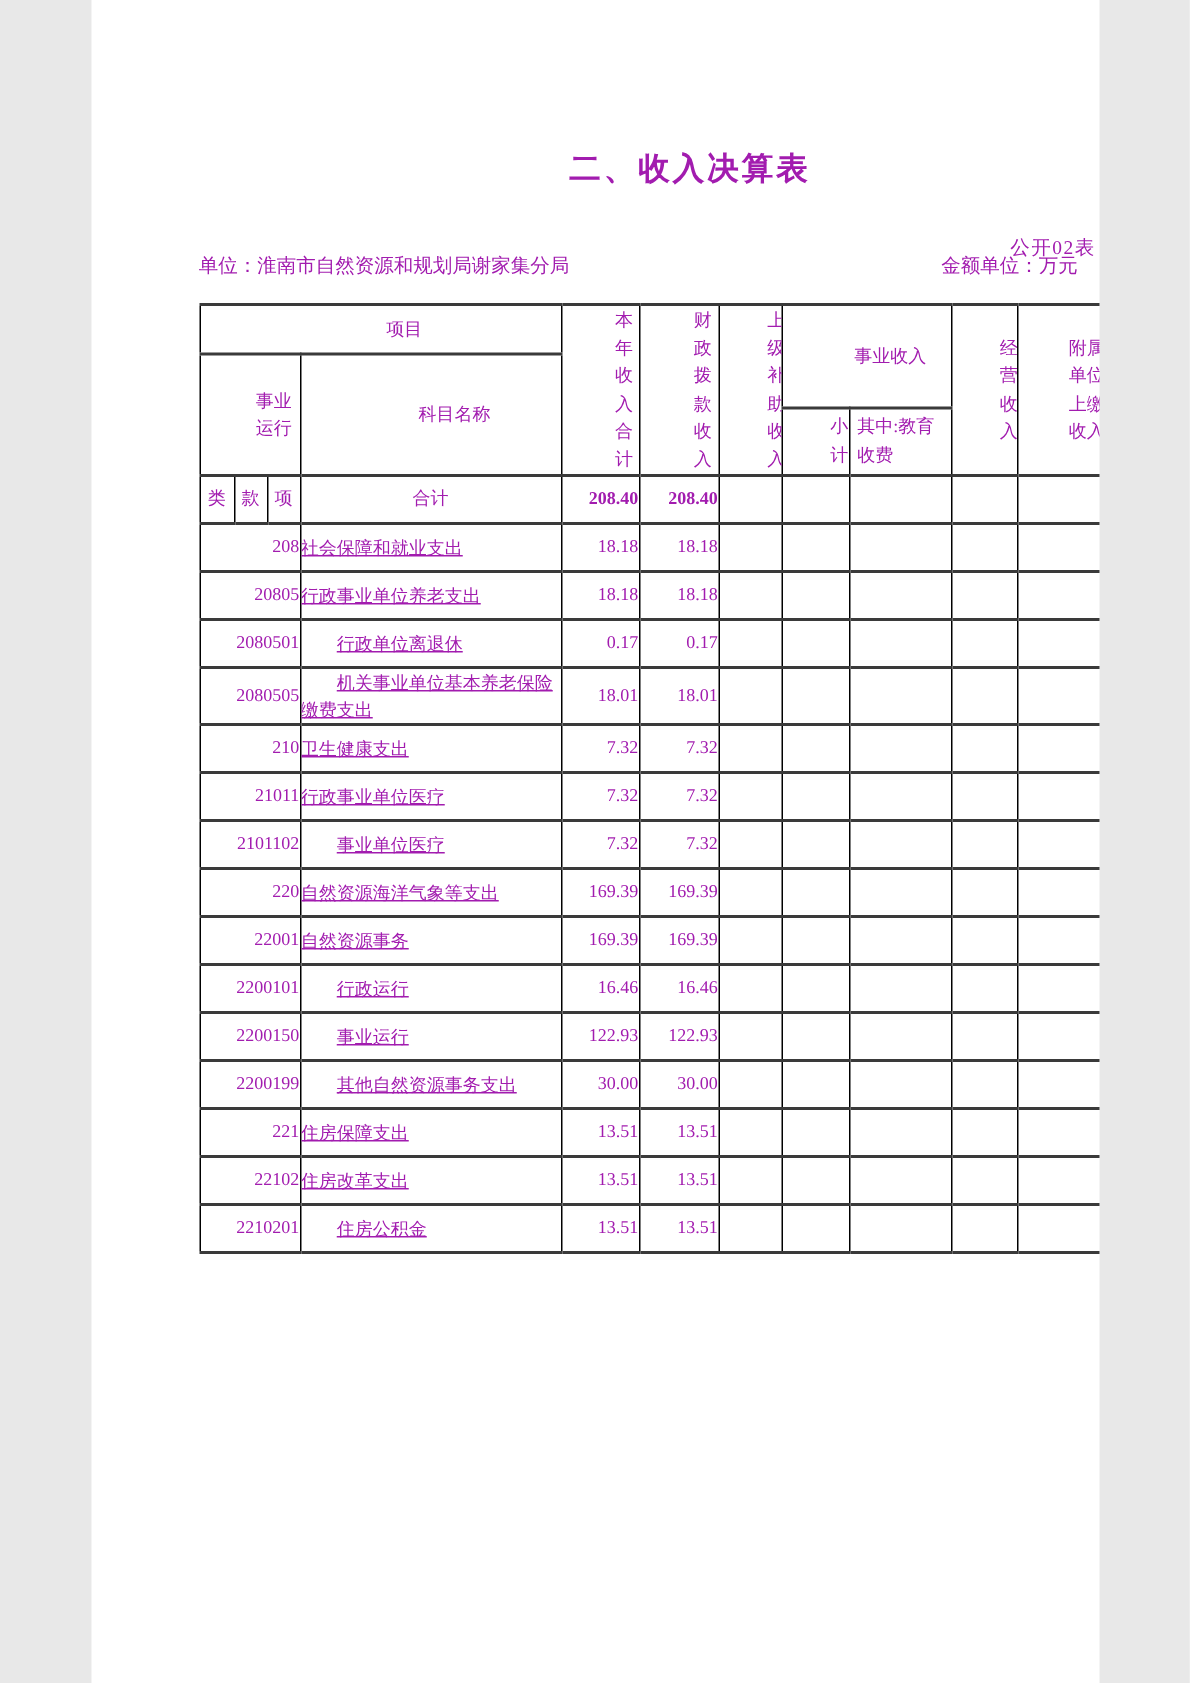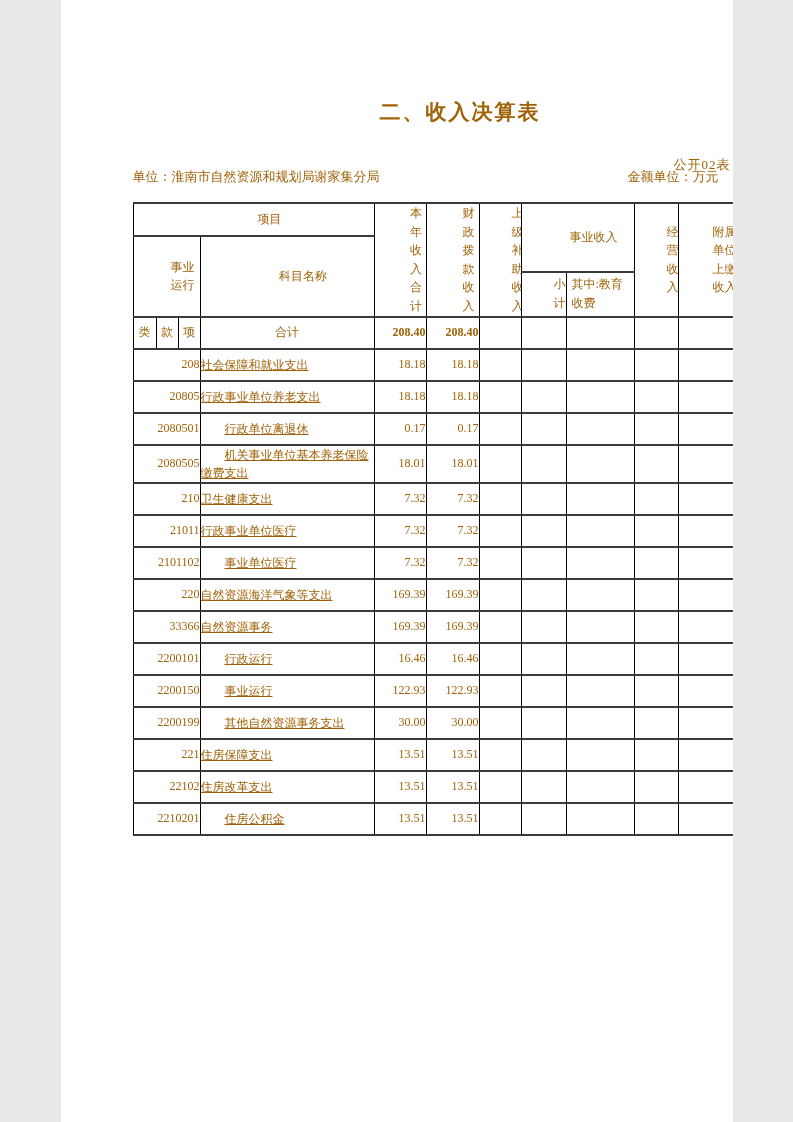--- a/index.html
+++ b/index.html
@@ -2,21 +2,21 @@
 <html><head>
 <meta charset="utf-8">
 <style>
   html,body{margin:0;padding:0;background:#e8e8e8;}
   .page{
     position:relative;
     width:672px;height:1122px;
     margin:0 auto;
     background:#ffffff;
     font-family:"Liberation Serif","DejaVu Serif",serif;
-    color:#a16207;
+    color:#a21caf;
     overflow:hidden;
   }
   .doc-title{
     position:absolute;top:98px;left:72px;width:655px;margin:0;
     text-align:center;
     font-family:"Liberation Sans","DejaVu Sans",sans-serif;
     font-size:21px;font-weight:bold;letter-spacing:2px;
   }
   .table-code{
     position:absolute;top:156px;left:72px;width:598px;
@@ -219,21 +219,21 @@
           <td class="num">169.39</td>
           <td class="num">169.39</td>
           <td class="num"></td>
           <td class="num"></td>
           <td class="num"></td>
           <td class="num"></td>
           <td class="num"></td>
           <td class="num"></td>
         </tr>
         <tr>
-          <td colspan="3" class="code">33366</td>
+          <td colspan="3" class="code">22001</td>
           <td class="name">自然资源事务</td>
           <td class="num">169.39</td>
           <td class="num">169.39</td>
           <td class="num"></td>
           <td class="num"></td>
           <td class="num"></td>
           <td class="num"></td>
           <td class="num"></td>
           <td class="num"></td>
         </tr>

